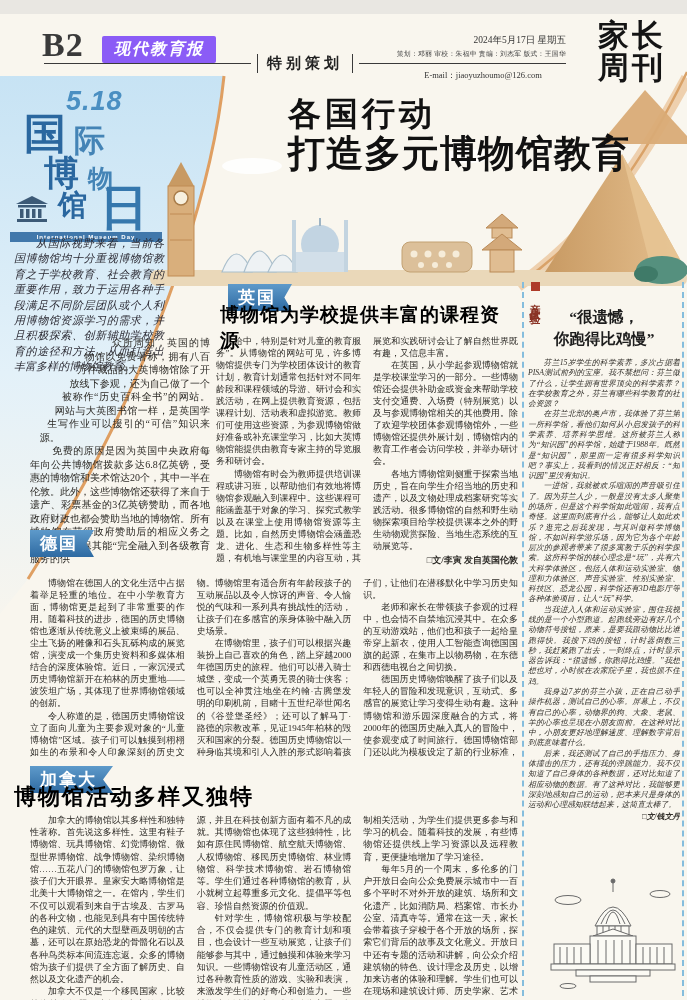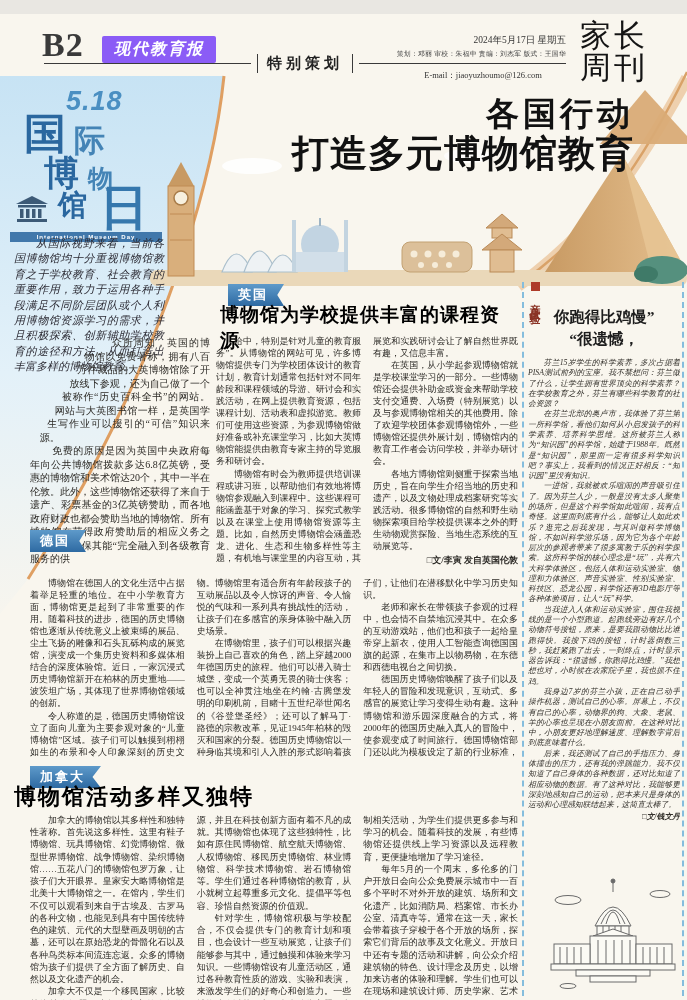--- a/index.html
+++ b/index.html
@@ -12,45 +12,45 @@
   .masthead{left:102px;top:22px;background:#8b5cf6;color:#fff;font-size:16px;font-weight:bold;
             font-style:italic;padding:3px 12px;border-radius:2px;letter-spacing:2px;}
   .header-rule{left:44px;top:40px;width:522px;display:flex;align-items:center;}
   .rule{flex:1;border-top:1.5px solid #3a3a3a;}
   .banner-label{font-size:15px;font-weight:bold;letter-spacing:4px;padding:0 9px;margin:0 6px;
                 border-left:1.5px solid #3a3a3a;border-right:1.5px solid #3a3a3a;color:#222;}
   .meta{left:320px;top:20px;width:246px;text-align:right;}
   .meta .date{font-size:9.5px;font-weight:normal;color:#333;}
   .meta .credits{font-size:6.8px;color:#454545;margin-top:2px;letter-spacing:.3px;}
   .email{left:398px;top:56px;width:170px;text-align:center;font-size:8.5px;color:#333;}
-  .weekly{left:580px;top:6px;width:86px;text-align:left;font-weight:normal;font-size:31px;line-height:1.02;
+  .weekly{left:580px;top:6px;width:86px;text-align:right;font-weight:bold;font-size:31px;line-height:1.02;
           color:#141414;letter-spacing:3px;}
   
   .logo{left:8px;top:76px;width:156px;height:158px;}
   .logo span{position:absolute;font-weight:bold;font-family:"Liberation Sans","DejaVu Sans",sans-serif;}
   .l-date{left:58px;top:-4px;font-size:27px;color:#4a8fc2;font-style:italic;letter-spacing:1px;}
   .l-c1{left:16px;top:16px;font-size:42px;color:#2a679f;}
   .l-c2{left:66px;top:30px;font-size:31px;color:#4484b6;}
   .l-c3{left:36px;top:60px;font-size:35px;color:#2a679f;}
   .l-c4{left:80px;top:72px;font-size:25px;color:#4484b6;}
   .l-c5{left:50px;top:96px;font-size:29px;color:#2a679f;}
   .l-c6{left:92px;top:86px;font-size:48px;color:#3577ad;}
   .l-ribbon{left:2px;top:142px;width:152px;background:#4178ab;color:#fff;text-align:center;
             font-size:6px;letter-spacing:1px;padding:2px 0;font-family:"Liberation Sans",sans-serif;}
   .museum-ico{left:6px;top:104px;}
   
-  .headline{left:288px;top:82px;width:346px;text-align:right;color:#111;font-weight:bold;line-height:1.12;}
+  .headline{left:288px;top:82px;width:346px;text-align:left;color:#111;font-weight:bold;line-height:1.12;}
   .headline .h1{font-size:33px;letter-spacing:4px;}
   .headline .h2{font-size:37px;letter-spacing:1px;}
   
   .intro{left:14px;top:222px;width:150px;font-size:11px;line-height:1.4;text-align:justify;
          font-style:italic;color:#2b2a33;}
   p{margin:0;text-indent:2em;}
   .byline{text-indent:0;text-align:right;font-weight:bold;margin-top:2px;}
-  .tab{background:linear-gradient(#5e9aca,#2e6aa2);color:#fff;font-weight:bold;font-size:13px;
+  .tab{background:linear-gradient(#5e9aca,#2e6aa2);color:#fff;font-weight:bold;font-size:17px;
        padding:2px 16px 2px 10px;font-family:"Liberation Sans","DejaVu Sans",sans-serif;letter-spacing:2px;
        clip-path:polygon(0 0,100% 0,88% 50%,100% 100%,0 100%);}
   .sec-title{font-weight:bold;color:#000000;text-align:left;}
   .uk-title{left:220px;top:288px;width:298px;font-size:19px;letter-spacing:1px;}
   .uk-left{left:30px;top:322px;width:180px;height:240px;font-size:10px;line-height:1.35;
            text-align:justify;overflow:hidden;}
   .curve-push{float:left;width:62px;height:112px;shape-outside:polygon(0 0,100% 0,0 100%);}
   .uk-body{left:216px;top:321px;width:302px;height:242px;column-count:2;column-gap:12px;
            font-size:9px;line-height:1.34;text-align:justify;overflow:hidden;}
   .de-tab{left:30px;top:516px;}
@@ -233,22 +233,22 @@
     <p>加拿大不仅是一个移民国家，比较关注社会问题，也拥有丰富的自然资源，并且在科技创新方面有着不凡的成就。其博物馆也体现了这些独特性，比如有原住民博物馆、航空航天博物馆、人权博物馆、移民历史博物馆、林业博物馆、科学技术博物馆、岩石博物馆等。学生们通过各种博物馆的教育，从小就树立起尊重多元文化、提倡平等包容、珍惜自然资源的价值观。</p>
     <p>针对学生，博物馆积极与学校配合，不仅会提供专门的教育计划和项目，也会设计一些互动展览，让孩子们能够参与其中，通过触摸和体验来学习知识。一些博物馆设有儿童活动区，通过各种教育性质的游戏、实验和表演，来激发学生们的好奇心和创造力。一些博物馆会以节日和历史事件为主题，定制相关活动，为学生们提供更多参与和学习的机会。随着科技的发展，有些博物馆还提供线上学习资源以及远程教育，更便捷地增加了学习途径。</p>
     <p>每年5月的一个周末，多伦多的门户开放日会向公众免费展示城市中一百多个平时不对外开放的建筑、场所和文化遗产，比如消防局、档案馆、市长办公室、清真寺等。通常在这一天，家长会带着孩子穿梭于各个开放的场所，探索它们背后的故事及文化意义。开放日中还有专题的活动和讲解，向公众介绍建筑物的特色、设计理念及历史，以增加来访者的体验和理解。学生们也可以在现场和建筑设计师、历史学家、艺术家和工作人员交流，从而更加深入地了解建筑和城市的发展。</p>
 
   </div>
 
   <div class="abs z vsep sep1"></div>
   <div class="abs z vsep sep2"></div>
   <div class="abs z exp-tab">亲身体验</div>
   <div class="abs z exp-title">
+    <div>“很遗憾，</div>
     <div>你跑得比鸡慢”</div>
-    <div>“很遗憾，</div>
   </div>
   <div class="abs z exp-body">
     <p>芬兰15岁学生的科学素养，多次占据着PISA测试前列的宝座。我不禁想问：芬兰做了什么，让学生拥有世界顶尖的科学素养？在学校教育之外，芬兰有哪些科学教育的社会资源？</p>
     <p>在芬兰北部的奥卢市，我体验了芬兰第一所科学馆，看他们如何从小启发孩子的科学素养、培养科学思维。这所被芬兰人称为“知识园”的科学馆，始建于1988年。既然是“知识园”，那里面一定有很多科学知识吧？事实上，我看到的情况正好相反：“知识园”里没有知识。</p>
     <p>一进馆，我就被欢乐喧闹的声音吸引住了。因为芬兰人少，一般是没有太多人聚集的场所，但是这个科学馆如此喧闹，我有点奇怪。这里面到底有什么，能够让人如此欢乐？逛完之后我发现，与其叫做科学博物馆，不如叫科学游乐场，因为它为各个年龄层次的参观者带来了很多寓教于乐的科学探索。这所科学馆的核心理念是“玩”，共有六大科学体验区，包括人体和运动实验室、物理和力体验区、声音实验室、性别实验室、科技区、恐龙公园，科学馆还有3D电影厅等各种体验项目，让人“玩”科学。</p>
     <p>当我进入人体和运动实验室，围住我视线的是一个小型跑道。起跑线旁边有好几个动物符号按钮，原来，是要我跟动物比比谁跑得快。我按下鸡的按钮，计时器倒数三秒，我赶紧跑了出去，一到终点，计时显示器告诉我：“很遗憾，你跑得比鸡慢。”我想想也对，小时候在农家院子里，我也抓不住鸡。</p>
     <p>我身边7岁的芬兰小孩，正在自己动手操作机器，测试自己的心率。屏幕上，不仅有自己的心率，动物界的狗、大象、老鼠、羊的心率也呈现在小朋友面前。在这种对比中，小朋友更好地理解速度、理解数字背后到底意味着什么。</p>
     <p>后来，我还测试了自己的手指压力、身体撞击的压力，还有我的弹跳能力。我不仅知道了自己身体的各种数据，还对比知道了相应动物的数据。有了这种对比，我能够更深刻地感知自己的运动，把本来只是身体的运动和心理感知联结起来，这简直太棒了。</p>
     <p class="byline">□文/钱文丹</p>
   </div>

